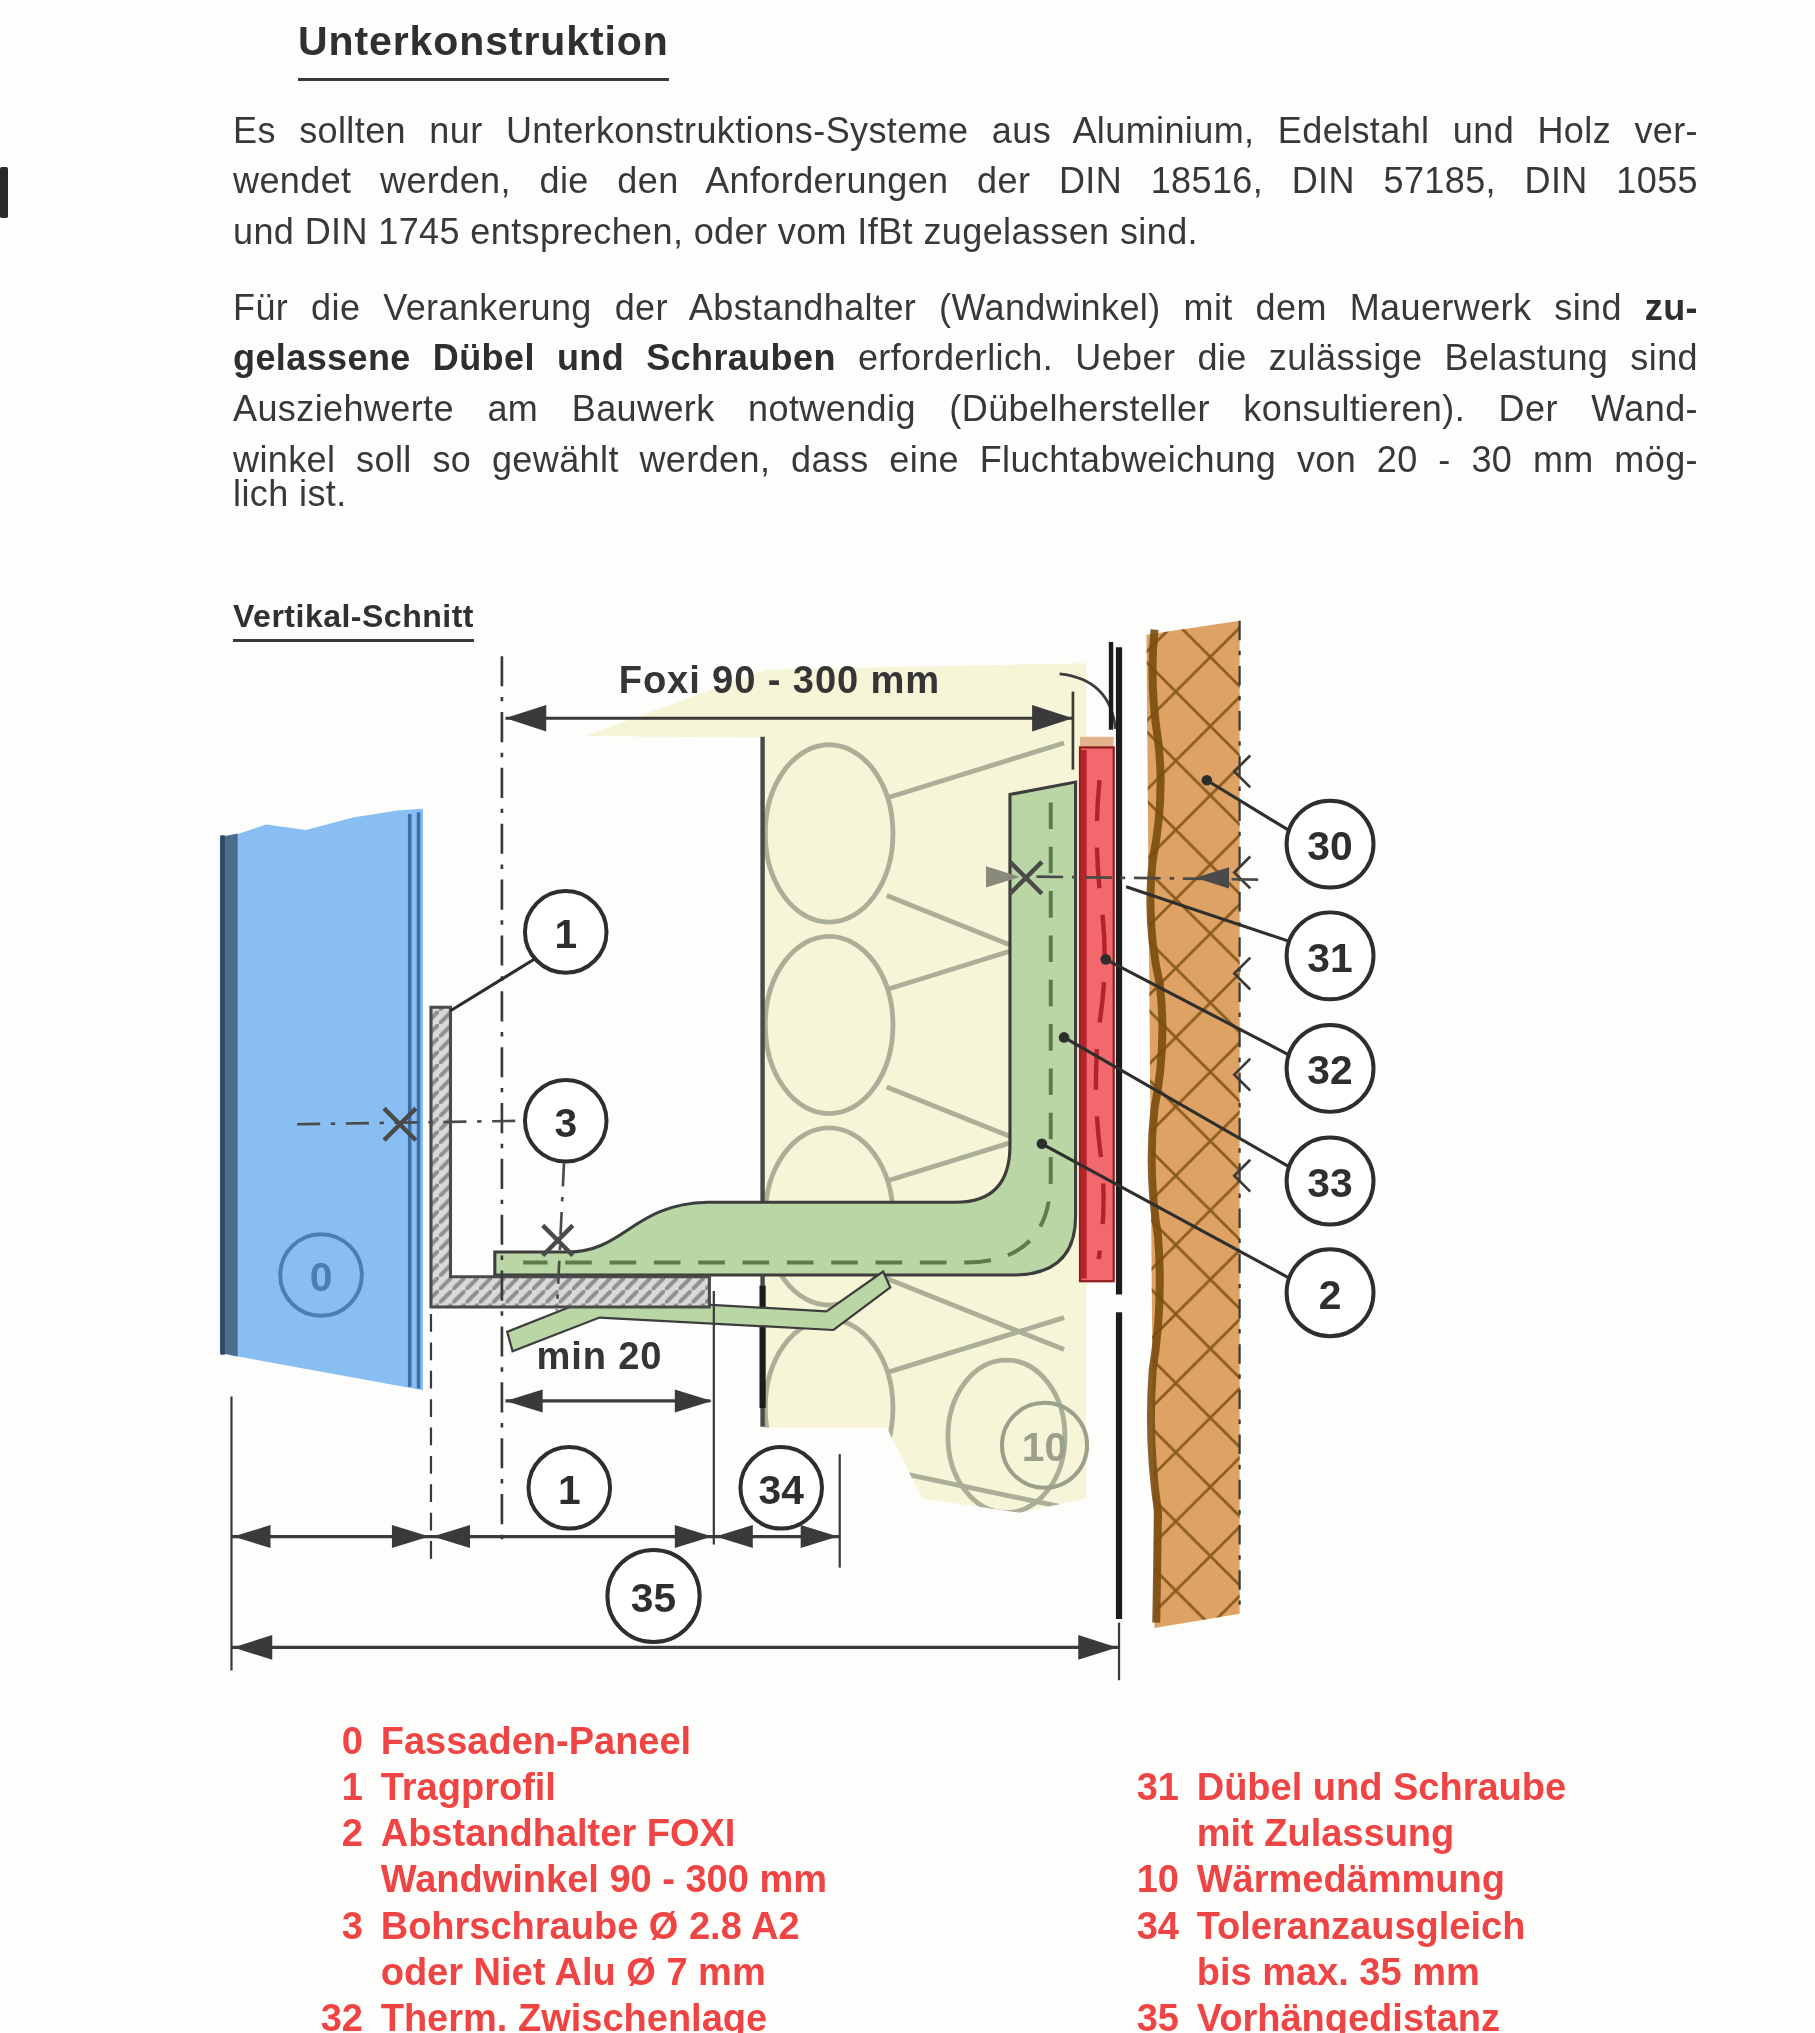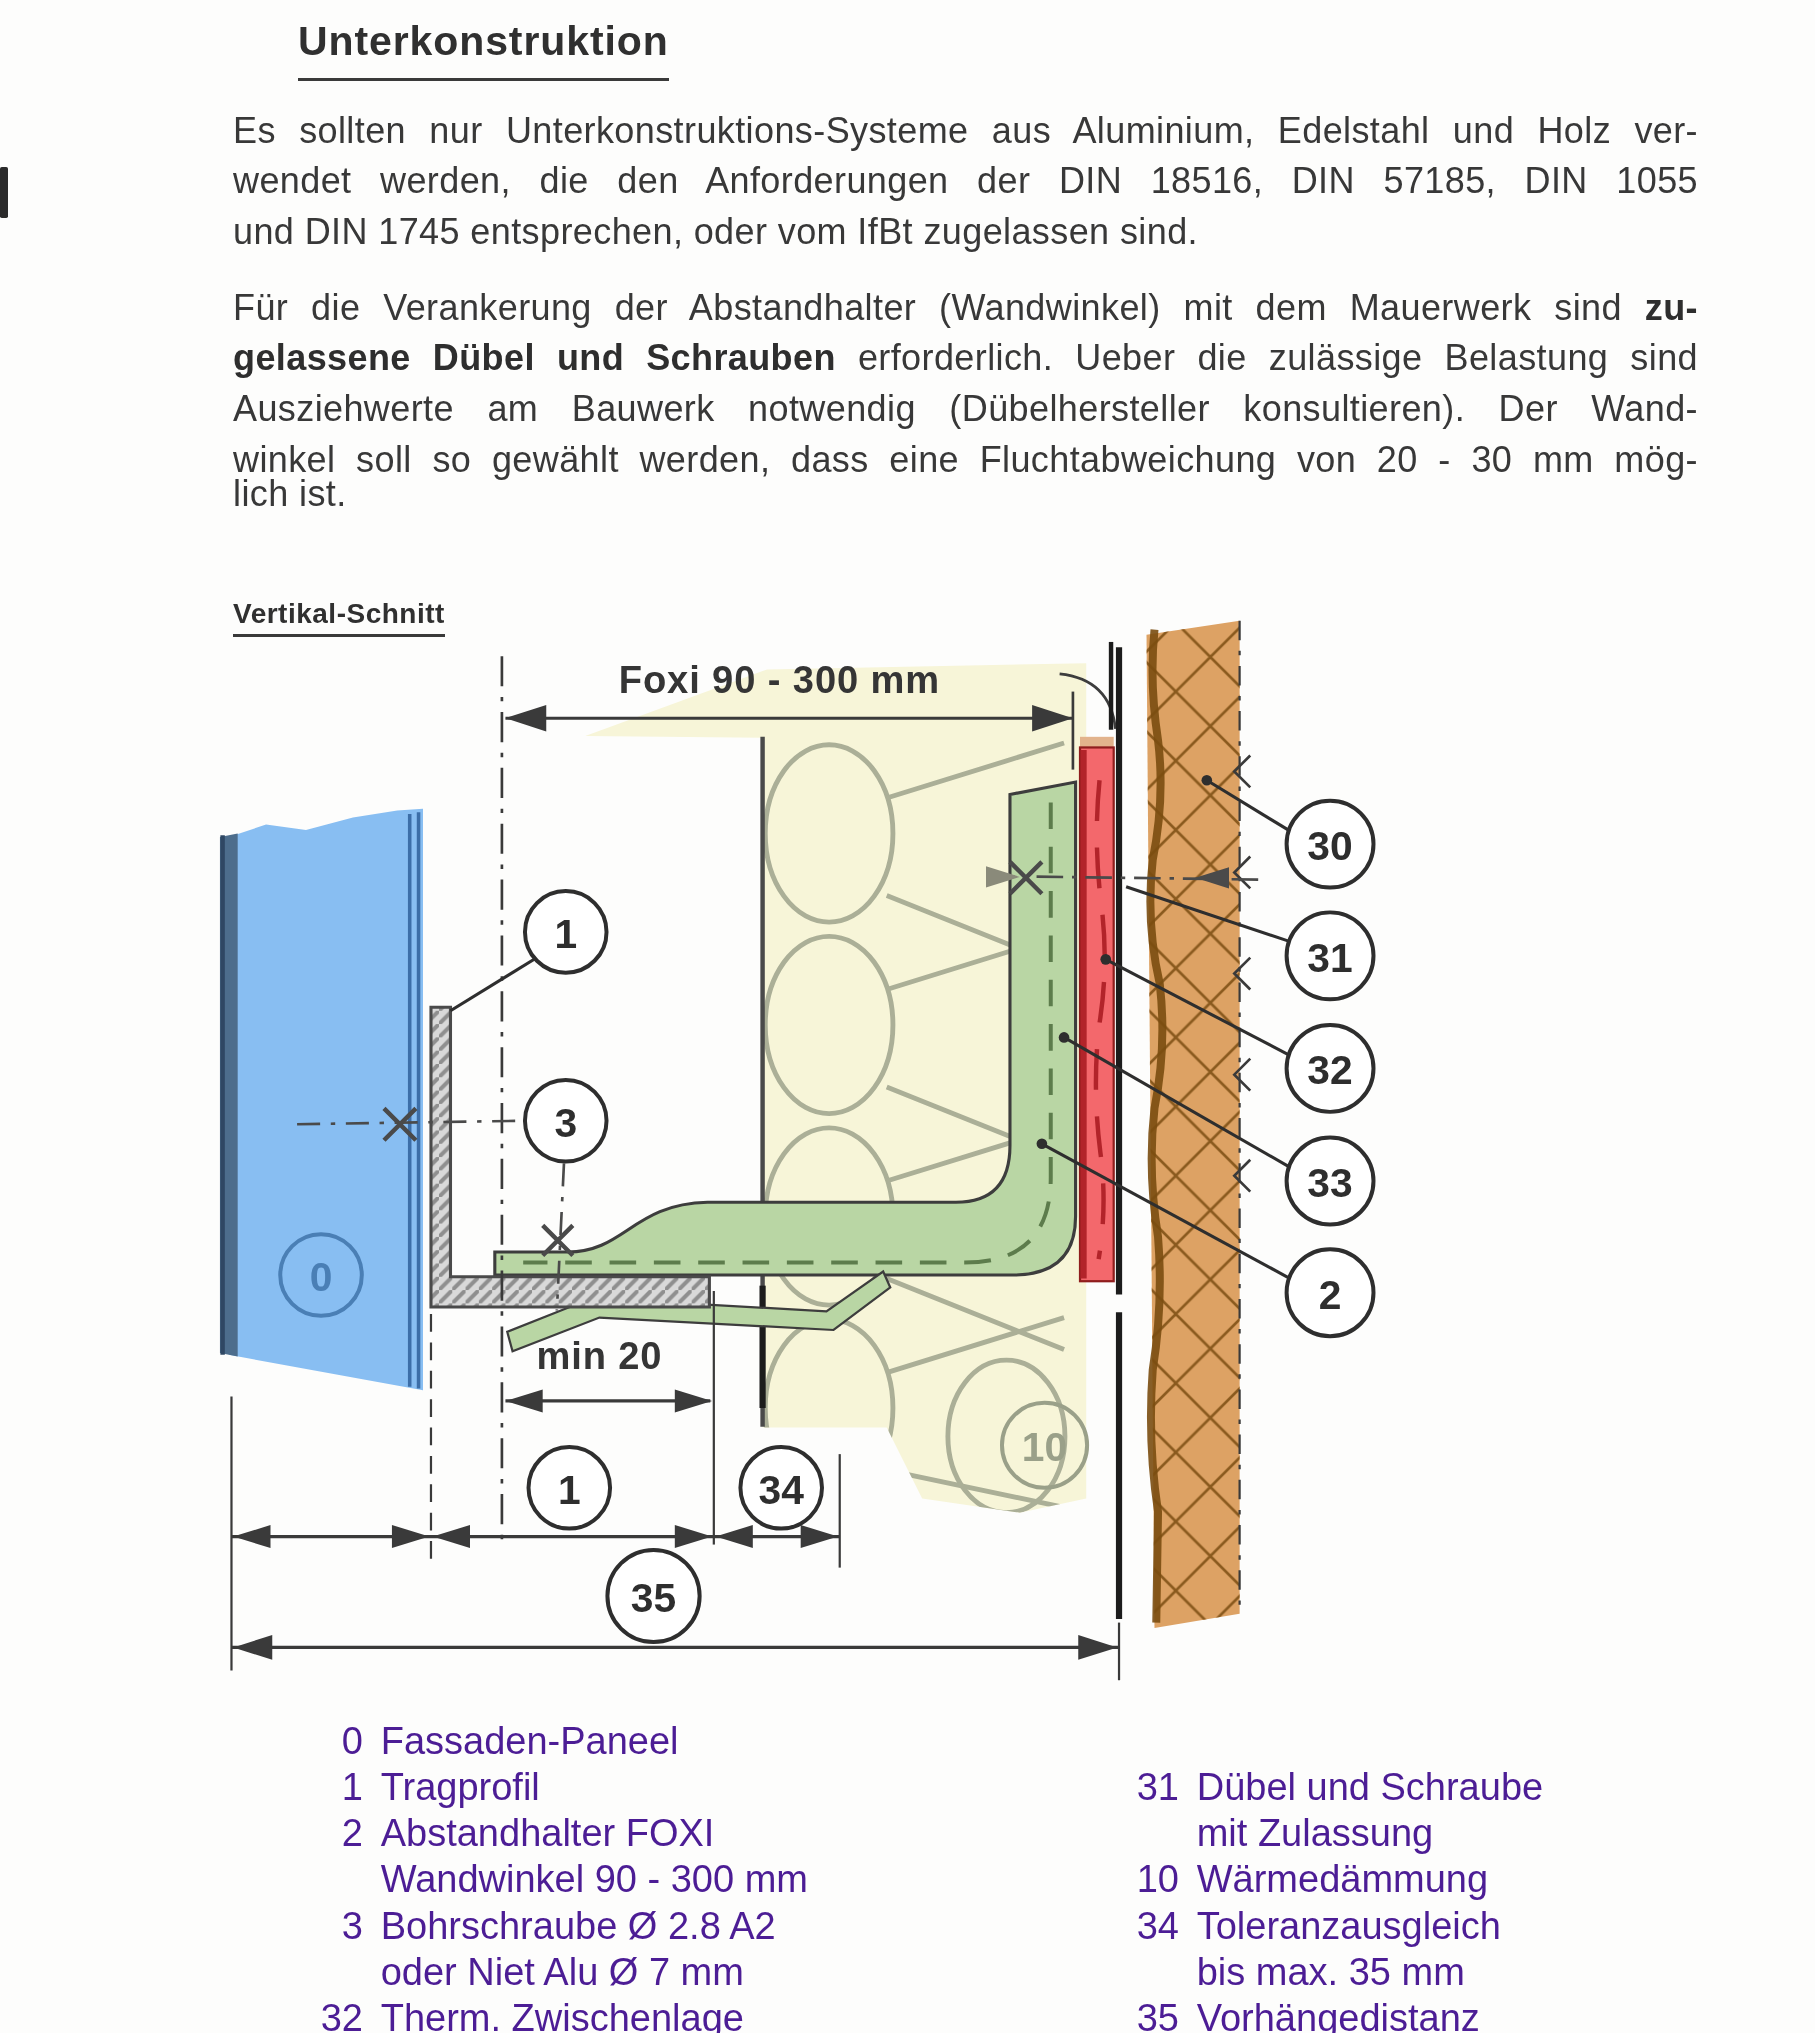--- a/index.html
+++ b/index.html
@@ -13,29 +13,29 @@
     position:absolute;left:298px;top:17.7px;font-size:41px;font-weight:700;
     letter-spacing:0.9px;border-bottom:3.5px solid #3a3a3a;padding-bottom:13px;color:#303030;
   }
   .bodyline{
     position:absolute;left:233px;width:1465px;font-size:36px;line-height:51px;
     letter-spacing:0.4px;white-space:nowrap;color:#383838;
   }
   .bodyline.just{white-space:normal;text-align:justify;text-align-last:justify;}
   .bodyline b{font-weight:700;color:#2e2e2e;}
   .section-heading{
-    position:absolute;left:233px;top:598px;font-size:28px;font-weight:700;
+    position:absolute;left:233px;top:598px;font-size:32px;font-weight:700;
     letter-spacing:0.5px;border-bottom:3.1px solid #3a3a3a;padding-bottom:4.4px;color:#303030;
   }
   svg{position:absolute;left:0;top:0;}
   svg text{font-family:"Liberation Sans","DejaVu Sans",sans-serif;}
   .callout-num{font-size:46px;font-weight:600;fill:#2e2e2e;}
   .dim-label{font-size:43px;font-weight:700;fill:#353535;letter-spacing:1px;}
   .legend{position:absolute;top:0;left:0;width:100%;height:100%;}
-  .lrow{position:absolute;height:46px;font-size:38px;font-weight:400;color:#4c1d95;white-space:nowrap;}
+  .lrow{position:absolute;height:46px;font-size:38px;font-weight:700;color:#ef4444;white-space:nowrap;}
   .lnum{display:inline-block;width:53px;text-align:right;margin-right:17.7px;}
 </style>
 </head>
 <body>
 
 <div id="page">
 
   <div class="edge-smudge"></div>
 
   <div class="doc-title">Unterkonstruktion</div>

